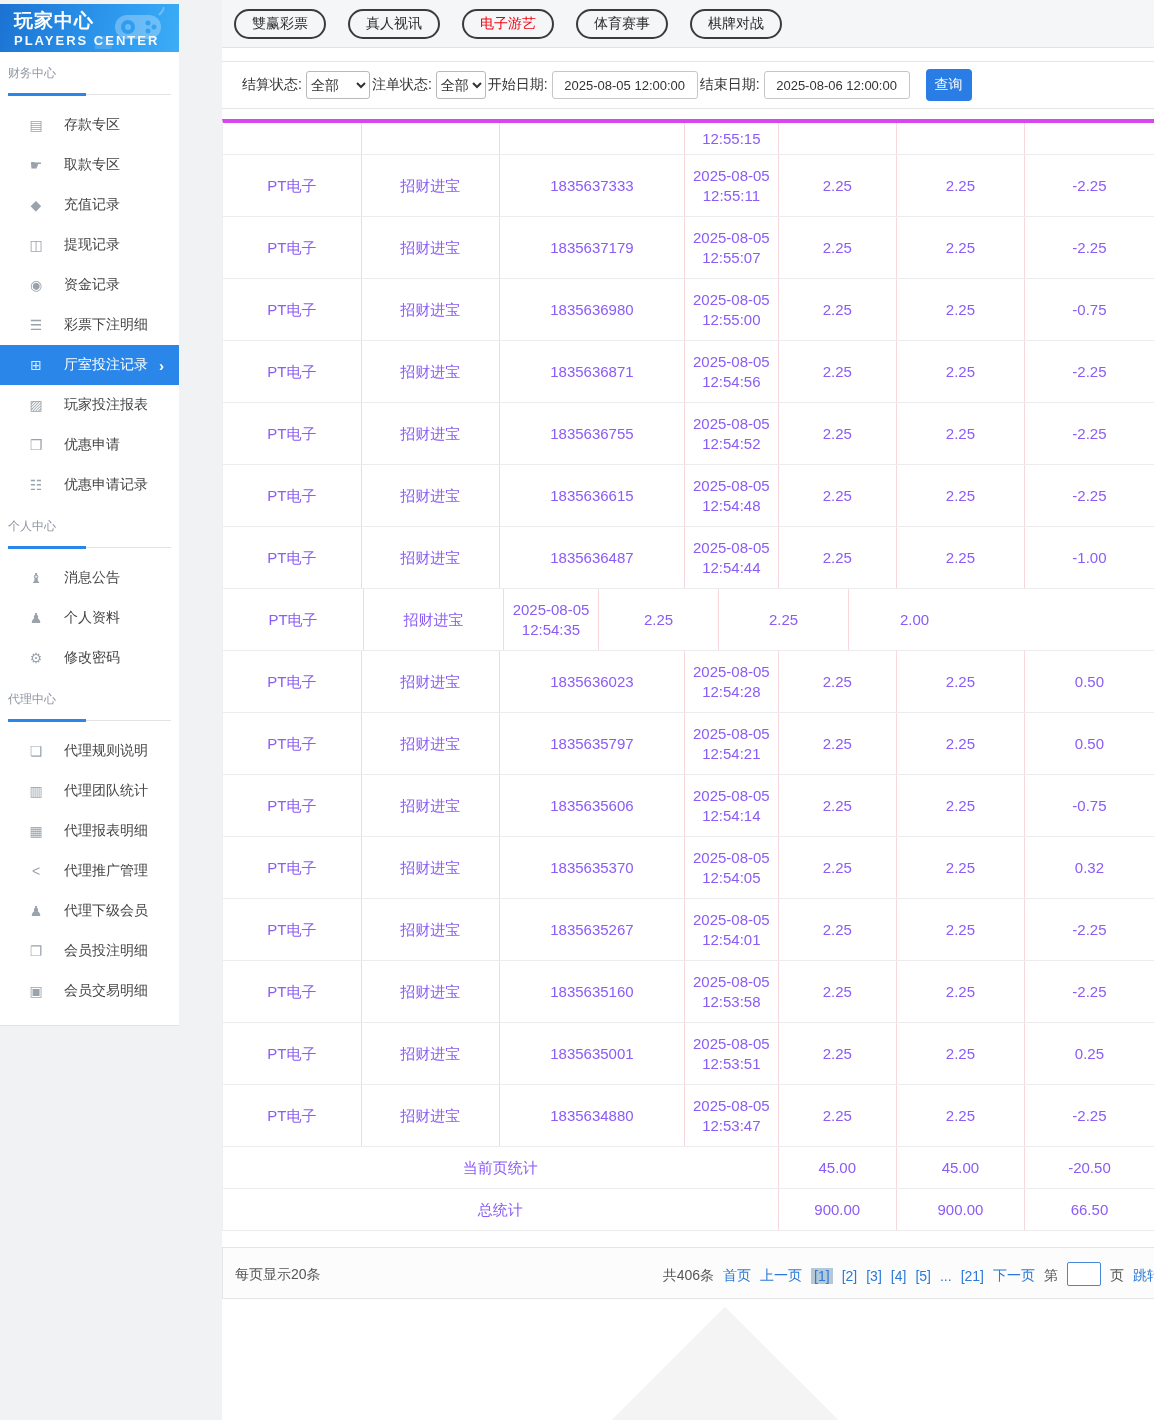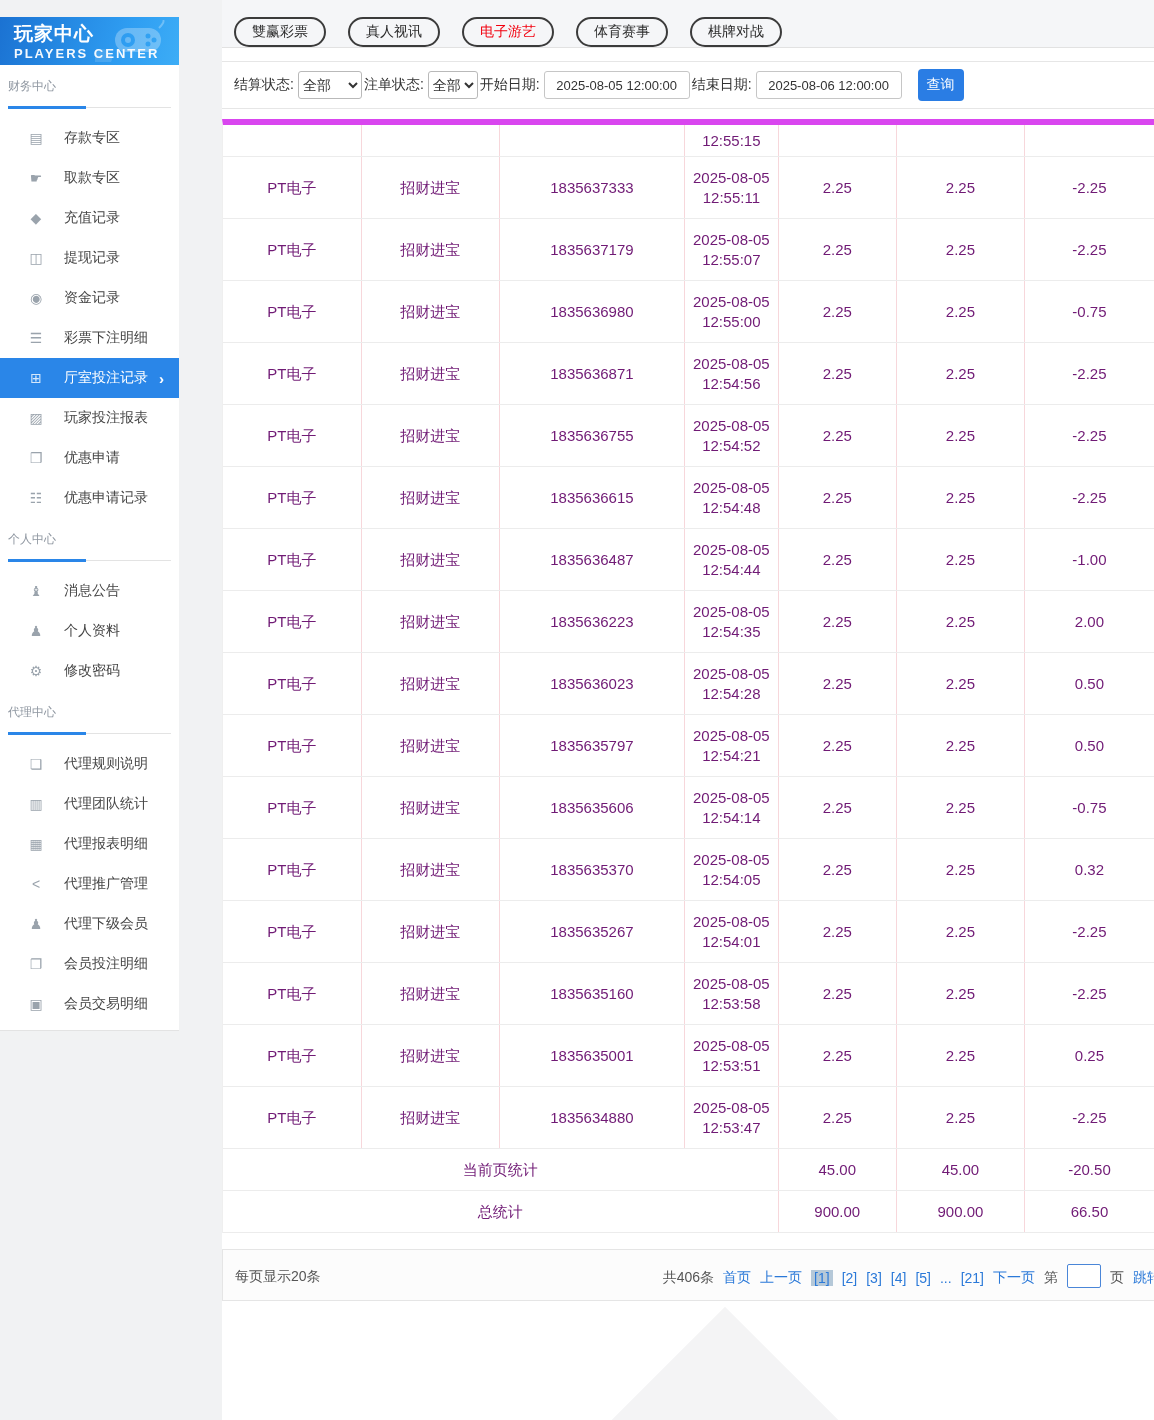--- a/index.html
+++ b/index.html
@@ -1,55 +1,55 @@
 <!DOCTYPE html>
 <html><head>
 <meta charset="utf-8">
 <style>
   html,body{margin:0;padding:0}
   body{
     position:relative;width:1154px;height:1420px;overflow:hidden;
     background:#f1f2f3;font-family:"Liberation Sans","DejaVu Sans",sans-serif;
   }
   
-  .sidebar{position:absolute;left:0;top:17px;width:179px;background:#fff;padding-bottom:6px;border-bottom:1px solid #e3e3e3;}
+  .sidebar{position:absolute;left:0;top:4px;width:179px;background:#fff;padding-bottom:14px;border-bottom:1px solid #e3e3e3;}
   .logo{height:48px;background:linear-gradient(105deg,#1b72d2 0%,#2f9ef2 70%,#3dadf6 100%);
         color:#fff;padding:5px 0 0 14px;box-sizing:border-box;position:relative;overflow:hidden;}
   .logo-title{font-size:19px;font-weight:bold;letter-spacing:1px;line-height:24px}
   .logo-sub{font-size:13px;letter-spacing:2px;font-weight:bold;opacity:.95}
   .logo svg{position:absolute;right:6px;top:3px;opacity:.28}
   .section-title{margin:13px 8px 0 8px;font-size:12px;color:#8f97a1;padding-bottom:12px;
                  border-bottom:1px solid #e3e3e3;position:relative;}
   .section-title::after{content:"";position:absolute;left:0;bottom:-2px;width:78px;height:3px;background:#2a86e8;}
   .menu{margin-top:10px}
   .mi{height:40px;display:flex;align-items:center;color:#454545;font-size:14px;cursor:pointer;position:relative}
   .mi .ic{width:18px;margin-left:27px;color:#9aa3ac;font-size:14px;text-align:center;flex:none}
   .mi .lb{margin-left:19px;white-space:nowrap}
   .mi.active{background:#2a86e8;color:#fff}
   .mi.active .ic{color:#d4e7fb}
   .mi .chev{position:absolute;right:15px;color:#fff;font-size:15px;font-weight:bold}
   
   .content{position:absolute;left:222px;top:0;width:932px;height:1420px;background:#fff;}
-  .tabbar{height:48px;background:#f5f6f8;border-bottom:1px solid #e2e2e2;display:flex;align-items:flex-end;
+  .tabbar{height:48px;background:#f5f6f8;border-bottom:1px solid #e2e2e2;display:flex;align-items:center;
           padding-left:12px;gap:22px;box-sizing:border-box}
   .tab{border:2px solid #3b3b3b;border-radius:17px;padding:4px 16px;font-size:14px;color:#2b2b2b;
        background:transparent;white-space:nowrap;cursor:pointer}
   .tab.active{color:#f2000e}
   .filterbar{margin-top:13px;height:48px;border-top:1px solid #e6e6e6;border-bottom:1px solid #e6e6e6;
-             display:flex;align-items:center;padding-left:12px;box-sizing:border-box;font-size:14px;color:#333;background:#fff}
+             display:flex;align-items:center;padding-left:20px;box-sizing:border-box;font-size:14px;color:#333;background:#fff}
   .flabel{margin-left:2px;white-space:nowrap}
   .flabel.first{margin-left:0}
   .filterbar select{height:28px;border:1px solid #b9b9b9;border-radius:3px;margin-left:4px;font-size:14px;color:#333;background:#fff}
   .sel-settle{width:64px}.sel-order{width:50px}
   .date-input{width:146px;height:28px;border:1px solid #c6c6c6;border-radius:3px;margin-left:4px;
               text-align:center;font-size:13px;color:#333;box-sizing:border-box}
   .query-btn{margin-left:16px;width:46px;height:32px;background:#2a7de4;color:#fff;border:none;border-radius:4px;
              font-size:14px;cursor:pointer}
   
-  .table{margin-top:10px;border-top:6px solid #d946ef;border-left:1px solid #efefef;font-size:15px;color:#701a75}
+  .table{margin-top:10px;border-top:4px solid #d946ef;border-left:1px solid #efefef;font-size:15px;color:#8b5cf6}
   .tr{display:flex;border-bottom:1px solid #ececec;align-items:center;height:61px}
   .tr.partial{height:31px}
   .tr.sum{height:41px}
   .td{box-sizing:border-box;text-align:center;line-height:20px;border-left:1px solid #f7d7db;align-self:stretch;
       display:flex;flex-direction:column;justify-content:center}
   .tr .td:first-child{border-left:none}
   .w1{width:140px}.w2{width:140px}.w3{width:188px}.w4{width:95px}.w5{width:120px}.w6{width:130px}.w7{width:132px}
   .wspan{width:563px}
   
   .pagebar{position:relative;margin-top:16px;height:52px;border:1px solid #e5e5e5;background:#fcfcfc;
@@ -290,21 +290,20 @@
           <div>2025-08-05</div>
           <div>12:54:44</div>
         </div>
         <div class="td w5">2.25</div>
         <div class="td w6">2.25</div>
         <div class="td w7">-1.00</div>
       </div>
       <div class="tr">
         <div class="td w1">PT电子</div>
         <div class="td w2">招财进宝</div>
-        <div class="td w3">1835636223</div>
         <div class="td w4">
           <div>2025-08-05</div>
           <div>12:54:35</div>
         </div>
         <div class="td w5">2.25</div>
         <div class="td w6">2.25</div>
         <div class="td w7">2.00</div>
       </div>
       <div class="tr">
         <div class="td w1">PT电子</div>

